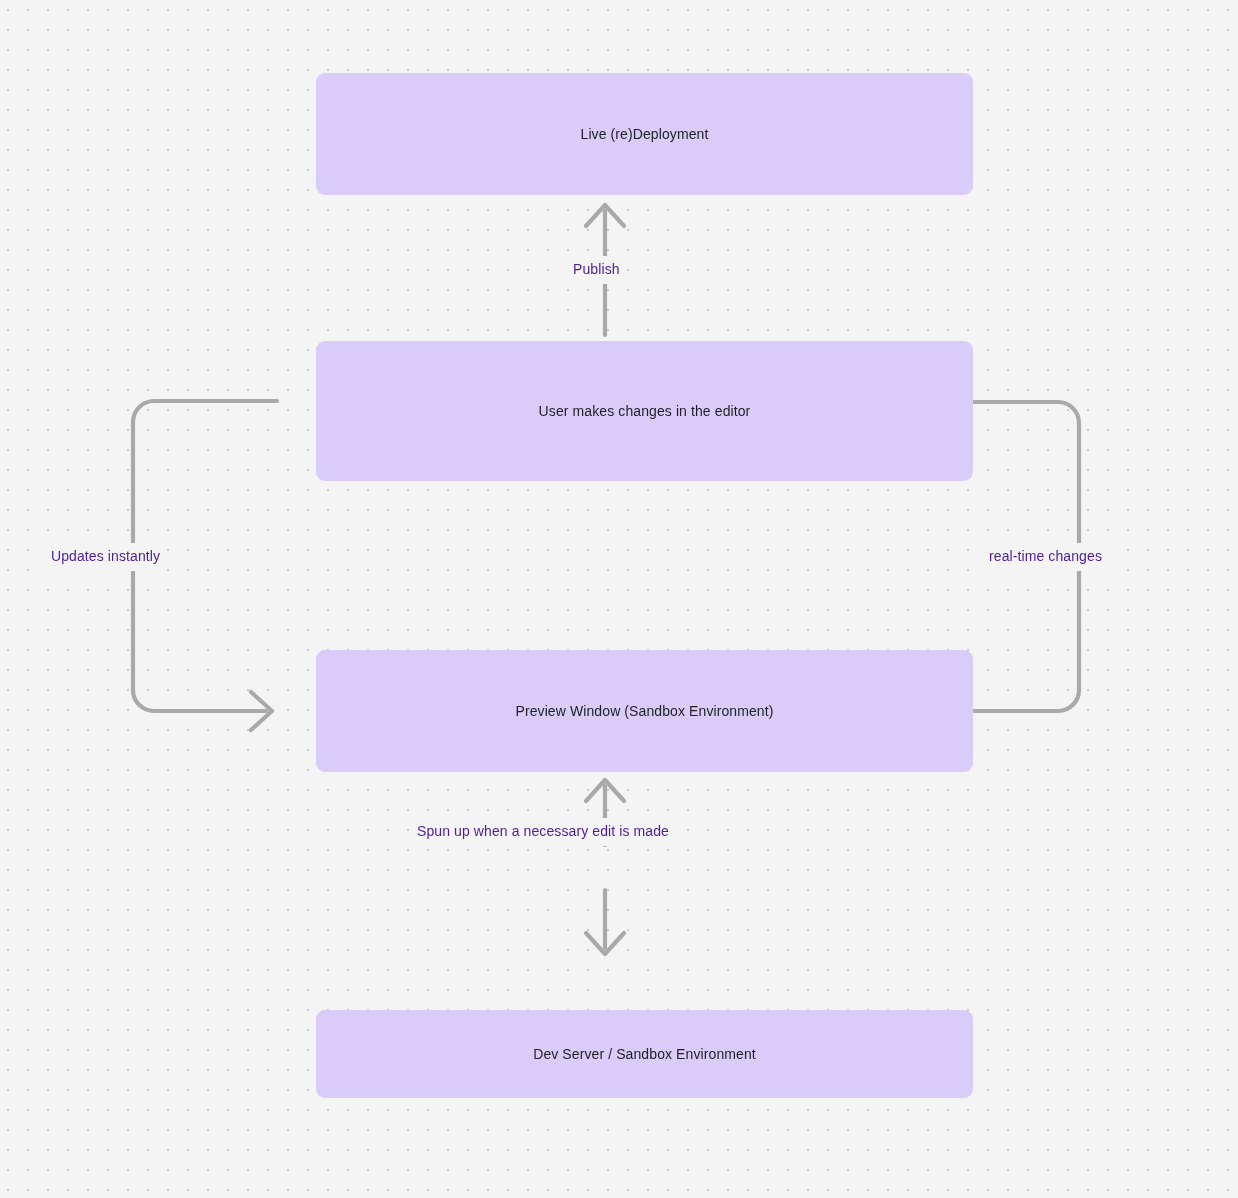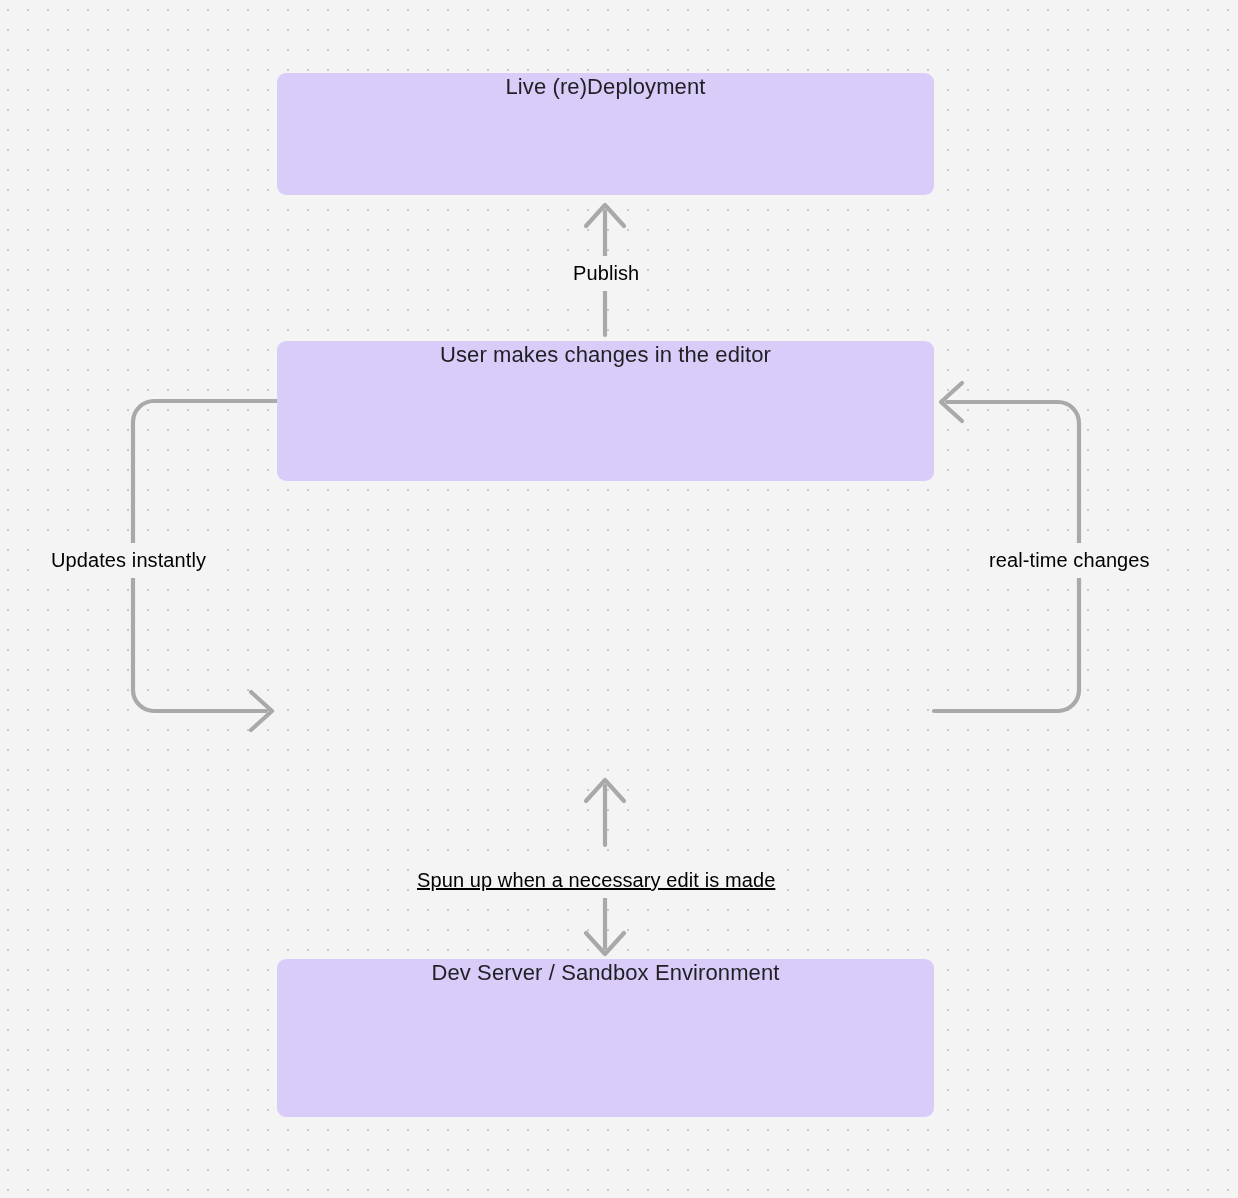--- a/index.html
+++ b/index.html
@@ -37,53 +37,54 @@
     pointer-events: none;
   }
 
   
   .node {
     position: absolute;
     box-sizing: border-box;
     background-color: #d9ccf8;
     border-radius: 9px;
     display: flex;
-    align-items: flex-start;
+    align-items: center;
     justify-content: center;
     text-align: center;
     color: #1f1f24;
-    font-size: 22px;
+    font-size: 14px;
     line-height: 1.3;
     letter-spacing: 0.1px;
+    margin-left: 39px;
   }
   .node-label {
     display: block;
     padding: 0 14px;
   }
 
   #node-live      { left: 277px; top: 73px;  width: 657px; height: 122px; }
   #node-editor    { left: 277px; top: 341px; width: 657px; height: 140px; }
   #node-preview   { left: 277px; top: 650px; width: 657px; height: 122px; }
-  #node-devserver { left: 277px; top: 959px; width: 657px; height: 158px; }
+  #node-devserver { left: 277px; top: 1010px; width: 657px; height: 88px; }
 
   
   .edge-label {
     position: absolute;
-    color: #000000;
-    font-size: 20px;
+    color: #4c1d95;
+    font-size: 14px;
     line-height: 1.25;
     white-space: nowrap;
     background-color: #f4f4f5;
     padding: 5px 7px;
     letter-spacing: 0.1px;
   }
   #label-publish        { left: 566px; top: 256px; }
   #label-updates        { left: 44px;  top: 543px; }
   #label-realtime       { left: 982px; top: 543px; }
-  #label-spun           { left: 410px; top: 863px; text-decoration: underline; }
+  #label-spun           { left: 410px; top: 818px; }
 </style>
 </head>
 <body>
 
 <div id="canvas">
 
   <svg id="edges" viewBox="0 0 1238 1198" width="1238" height="1198" xmlns="http://www.w3.org/2000/svg">
     <defs>
       <marker id="arrow-up" markerWidth="10" markerHeight="10" refX="5" refY="2.2" orient="auto-start-reverse" markerUnits="userSpaceOnUse">
         <path d="M1.2,7 L5,2.2 L8.8,7" fill="none" stroke="#a9a9a9" stroke-width="1.55" stroke-linecap="round" stroke-linejoin="round" transform="scale(3.2) translate(-1.9,-0.6)"></path>
@@ -114,20 +115,23 @@
   </svg>
 
   <div class="node" id="node-live">
     <span class="node-label">Live (re)Deployment</span>
   </div>
 
   <div class="node" id="node-editor">
     <span class="node-label">User makes changes in the editor</span>
   </div>
 
+  <div class="node" id="node-preview">
+    <span class="node-label">Preview Window (Sandbox Environment)</span>
+  </div>
 
   <div class="node" id="node-devserver">
     <span class="node-label">Dev Server / Sandbox Environment</span>
   </div>
 
   <div class="edge-label" id="label-publish">Publish</div>
 
   <div class="edge-label" id="label-updates">Updates instantly</div>
 
   <div class="edge-label" id="label-realtime">real-time changes</div>

